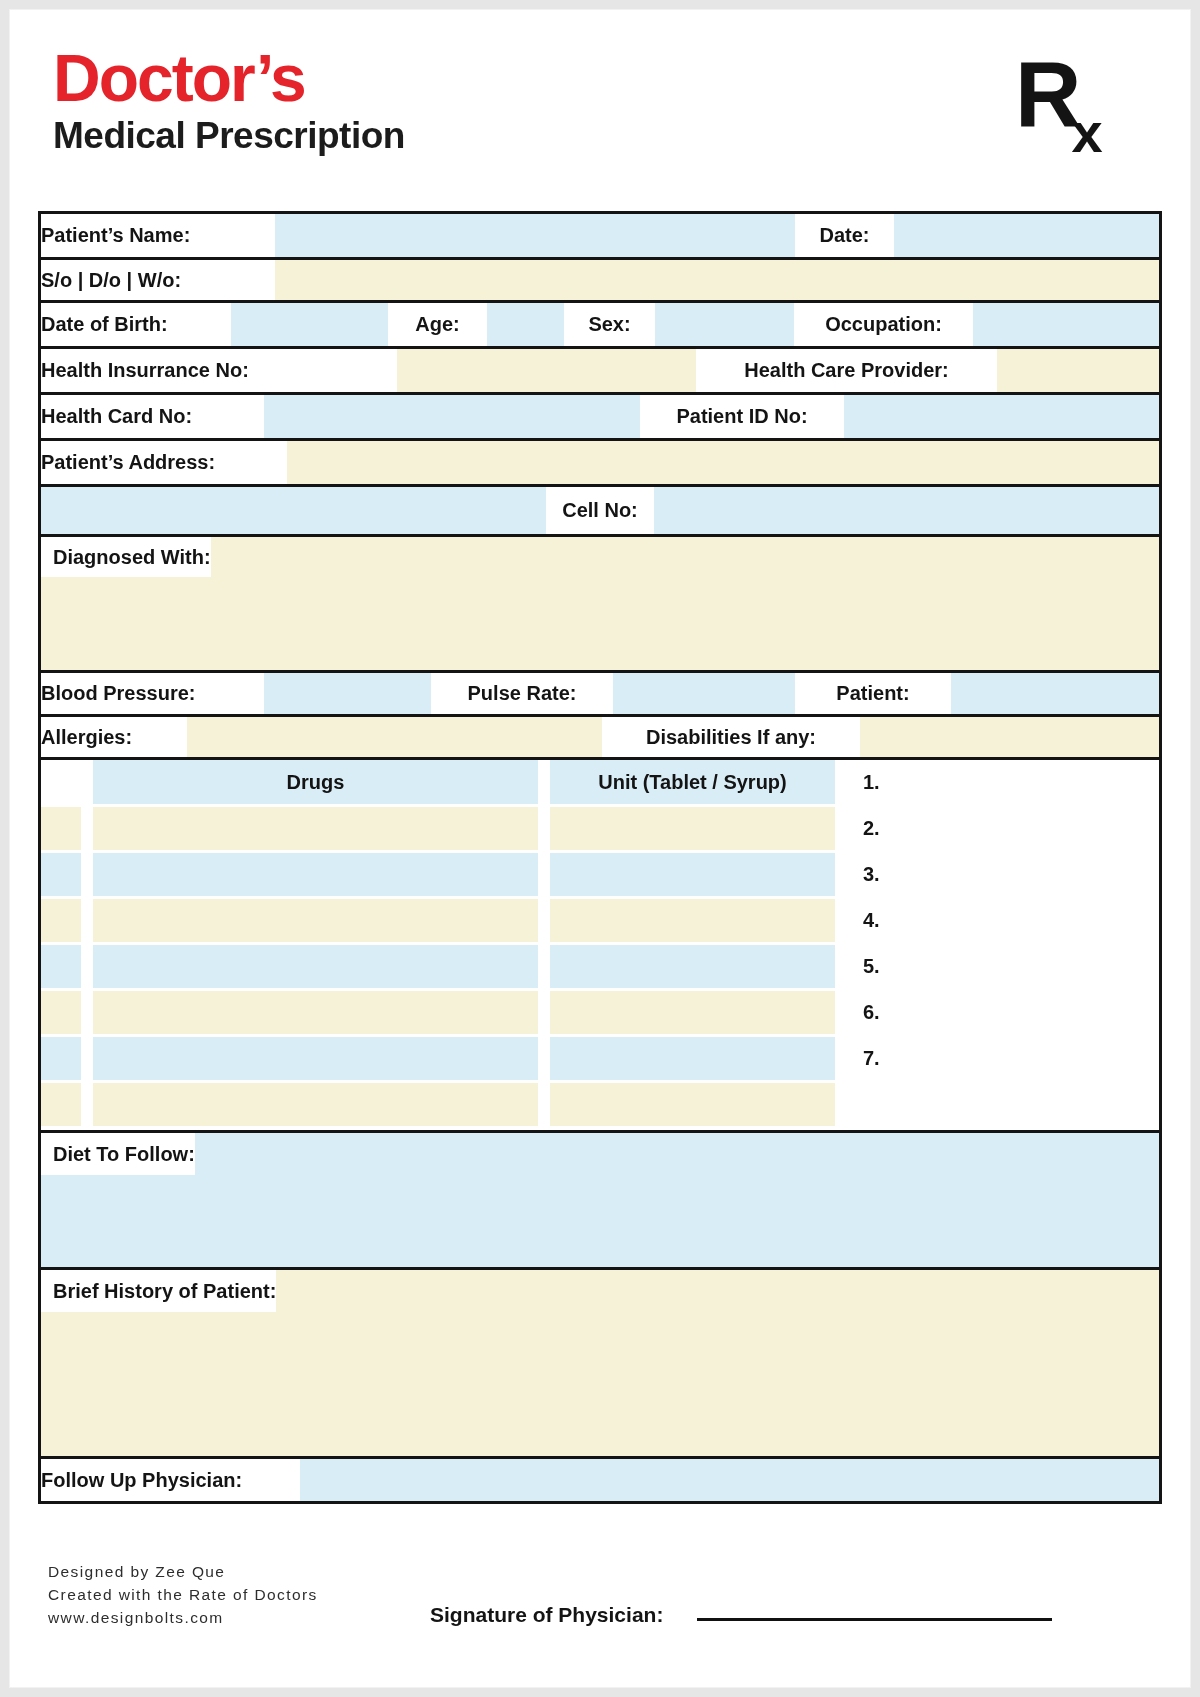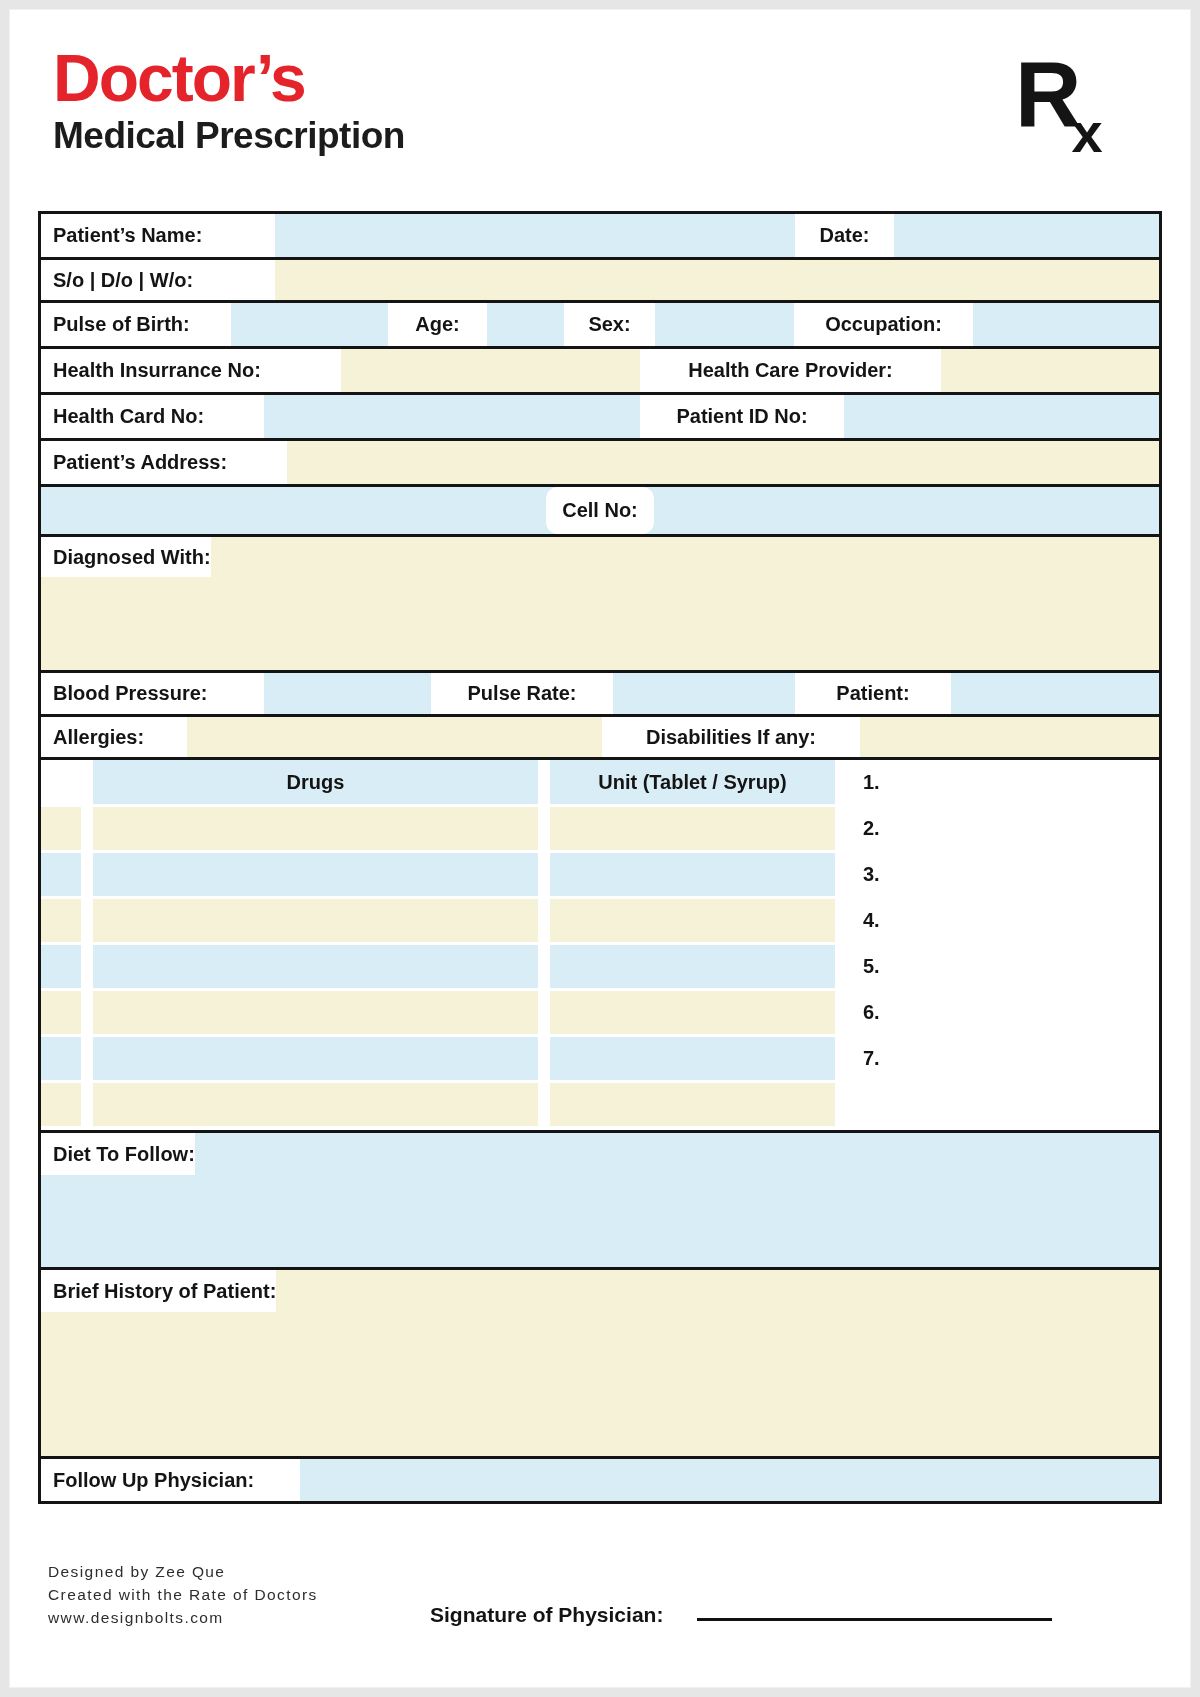--- a/index.html
+++ b/index.html
@@ -69,24 +69,23 @@
     display:flex;
     align-items:stretch;
     border-bottom:3px solid var(--ink);
     background:#fff;
   }
   .row:last-child{border-bottom:none;}
   .lbl{
     display:flex;align-items:center;
     font-size:20px;font-weight:700;
     background:#fff;
-    padding-left:12px;
     white-space:nowrap;
   }
-  .lbl.c{justify-content:center;padding-left:0;border-radius:12px;}
+  .lbl.c{justify-content:center;padding-left:0;}
   .field{min-height:100%;}
   .blue{background:var(--field-blue);}
   .cream{background:var(--field-cream);}
   .grow{flex:1 1 auto;}
   
   .h46{height:46px;} .h50{height:50px;} .h44{height:44px;} .h43{height:43px;}
   
   .block{position:relative;border-bottom:3px solid var(--ink);}
   .block .patch{
     position:absolute;top:0;left:0;
@@ -176,32 +175,32 @@
       <div class="lbl c" style="width:99px">Date:</div>
       <div class="field blue grow"></div>
     </div>
 
     <div class="row h43">
       <div class="lbl" style="width:234px">S/o | D/o | W/o:</div>
       <div class="field cream grow"></div>
     </div>
 
     <div class="row h46">
-      <div class="lbl" style="width:190px">Pulse of Birth:</div>
+      <div class="lbl" style="width:190px">Date of Birth:</div>
       <div class="field blue" style="width:157px"></div>
       <div class="lbl c" style="width:99px">Age:</div>
       <div class="field blue" style="width:77px"></div>
       <div class="lbl c" style="width:91px">Sex:</div>
       <div class="field blue" style="width:139px"></div>
       <div class="lbl c" style="width:179px">Occupation:</div>
       <div class="field blue grow"></div>
     </div>
 
     <div class="row h46">
-      <div class="lbl" style="width:300px">Health Insurrance No:</div>
+      <div class="lbl" style="width:356px">Health Insurrance No:</div>
       <div class="field cream" style="width:299px"></div>
       <div class="lbl c" style="width:301px">Health Care Provider:</div>
       <div class="field cream grow"></div>
     </div>
 
     <div class="row h46">
       <div class="lbl" style="width:223px">Health Card No:</div>
       <div class="field blue" style="width:376px"></div>
       <div class="lbl c" style="width:204px">Patient ID No:</div>
       <div class="field blue grow"></div>

